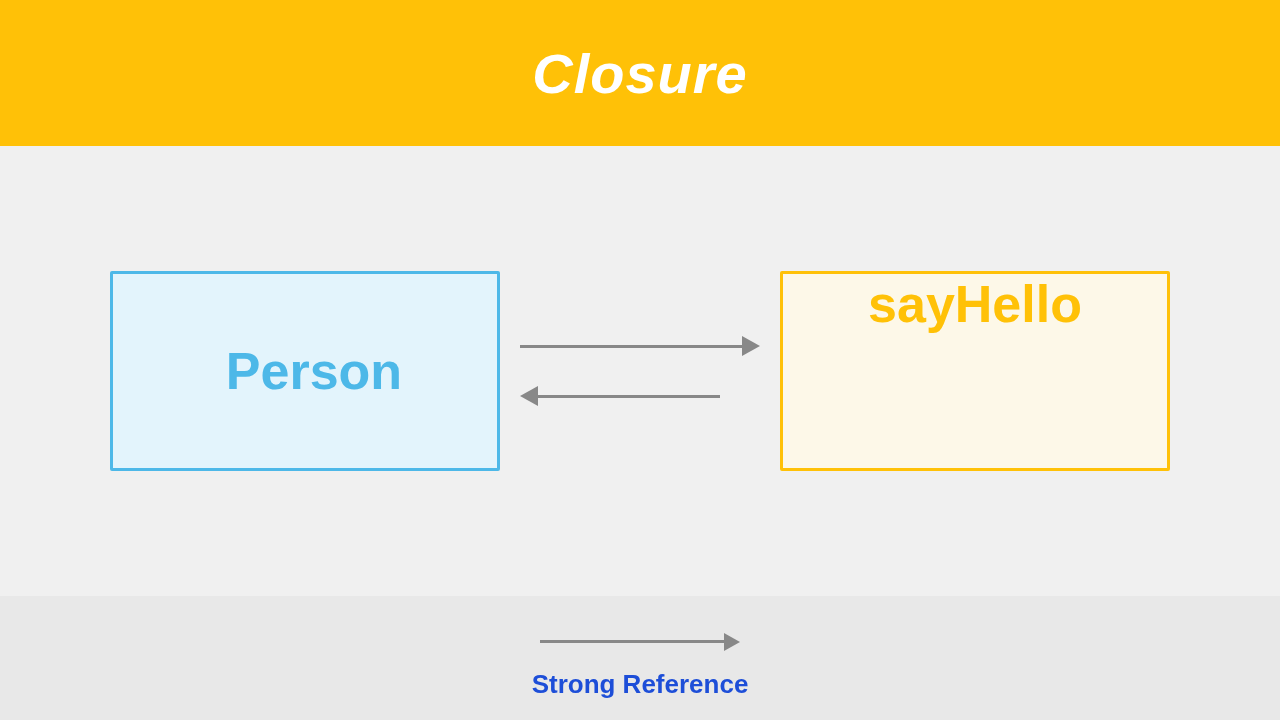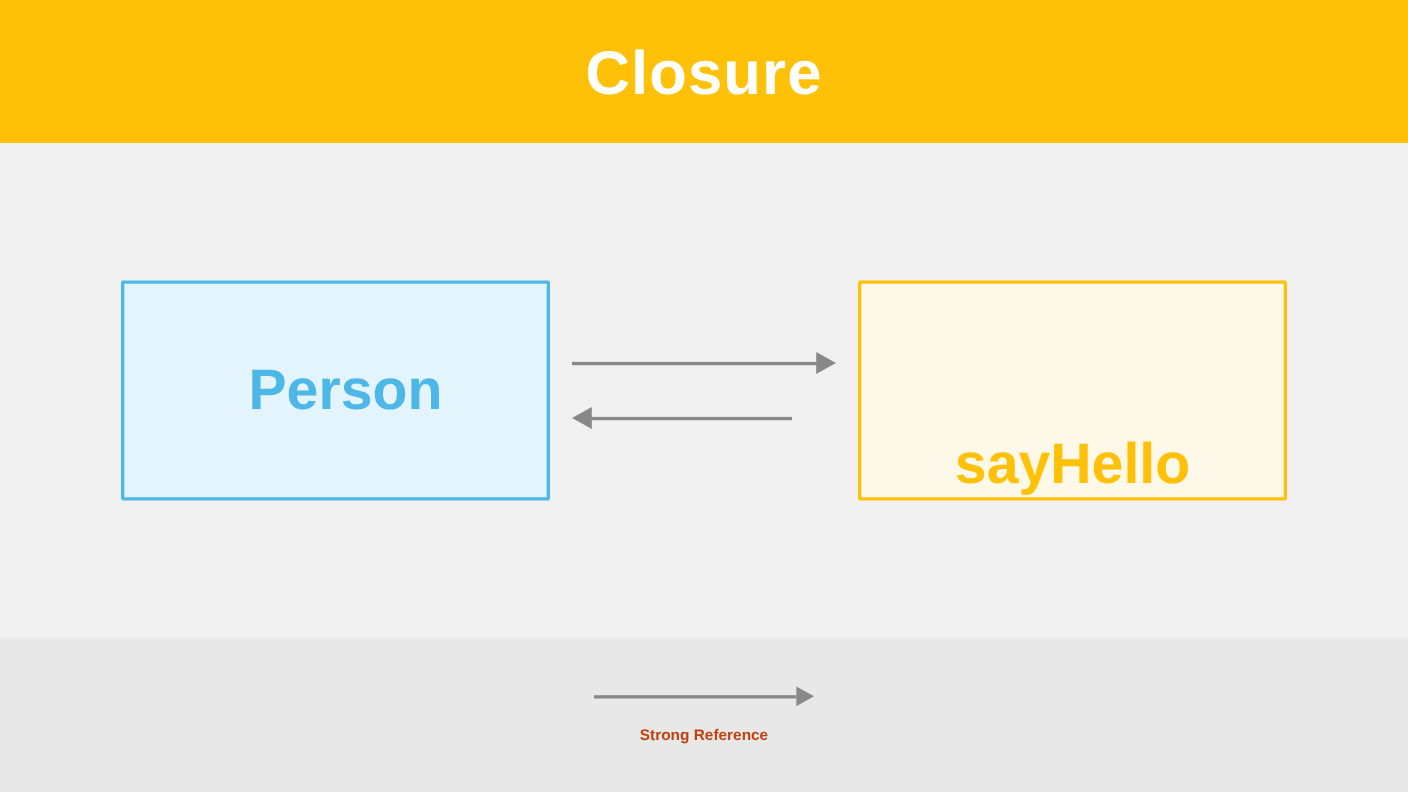--- a/index.html
+++ b/index.html
@@ -7,25 +7,26 @@
     body {
       width: 1280px;
       height: 720px;
       overflow: hidden;
       font-family: 'Helvetica Neue', Helvetica, Arial, sans-serif;
       background: #f0f0f0;
     }
 
     .header {
       width: 100%;
-      height: 130px;
+      height: 146px;
       background: #FFC107;
       display: flex;
       align-items: center;
       justify-content: center;
+      font-style: italic;
     }
 
     .header-title {
       font-size: 56px;
       font-weight: 700;
       color: #fff;
       letter-spacing: 1px;
     }
 
     .main-content {
@@ -118,21 +119,21 @@
       background: #888;
       flex: 1;
     }
 
     .box-sayhello {
       width: 390px;
       height: 200px;
       background: #fdf8e8;
       border: 3px solid #FFC107;
       display: flex;
-      align-items: flex-end;
+      align-items: flex-start;
       justify-content: center;
       border-radius: 2px;
     }
 
     .box-sayhello-label {
       font-size: 52px;
       font-weight: 700;
       color: #FFC107;
     }
 
@@ -194,23 +195,23 @@
 
     .legend-head-weak {
       width: 0;
       height: 0;
       border-top: 9px solid transparent;
       border-bottom: 9px solid transparent;
       border-left: 16px solid #aaa;
     }
 
     .legend-label {
-      font-size: 14px;
-      font-weight: 700;
-      color: #c2410c;
+      font-size: 26px;
+      font-weight: 700;
+      color: #1d4ed8;
     }
   </style>
 </head>
 <body>
 
 <div class="header">
   <span class="header-title">Closure</span>
 </div>
 
 <div class="main-content">

